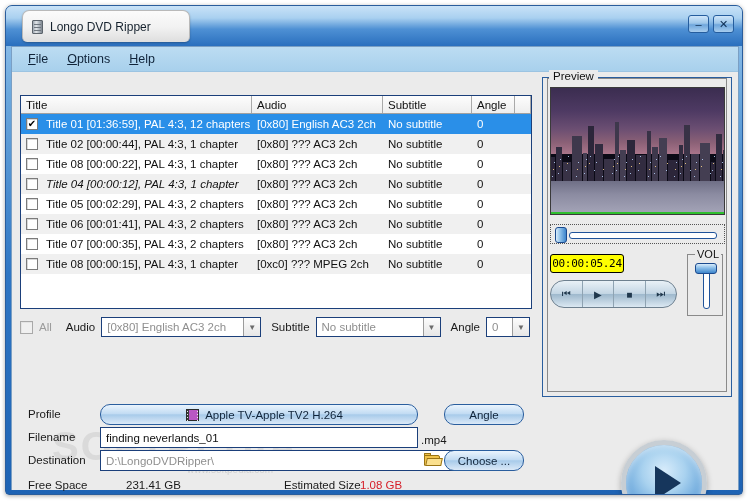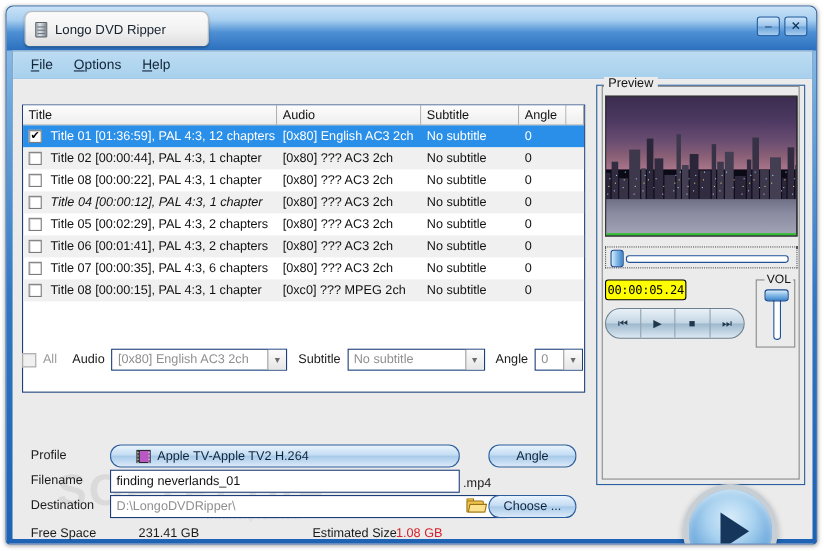--- a/index.html
+++ b/index.html
@@ -119,21 +119,21 @@
     position: absolute; left: 8px; top: 5px;
     width: 512px; height: 320px;
   }
   .path-row {
     position: relative; height: 16px;
     display: flex; align-items: center; justify-content: space-between;
     font-size: 11.5px; color: #1a1a1a; padding: 0 2px;
   }
   .list-wrap {
     position: absolute; left: 0; top: 18px;
-    width: 512px; height: 262px;
+    width: 512px; height: 214px;
     border: 1px solid #1b3f7a;
     background: #ffffff;
   }
   .lv-header {
     display: flex; height: 18px;
     background: linear-gradient(180deg,#fdfdfd 0%, #ededed 100%);
     border-bottom: 1px solid #a0a0a0;
   }
   .lv-h {
     font-size: 11.5px; color: #111; display: flex; align-items: center;
@@ -182,21 +182,21 @@
     position: absolute; right: 0; top: 0; bottom: 0; width: 17px;
     border-left: 1px solid #9b9b9b;
     background: linear-gradient(180deg,#fcfcfc 0%, #e6e6e6 100%);
     display: flex; align-items: center; justify-content: center;
     font-size: 8px; color: #6b6b6b;
   }
 
   
   .preview-panel {
     position: absolute; left: 530px; top: 5px;
-    width: 190px; height: 364px;
+    width: 190px; height: 320px;
     border: 1px solid #2a5e9e;
     background: #ebebeb;
   }
   .grp-legend {
     position: absolute; left: 6px; top: -8px;
     background: #ebebeb; padding: 0 4px;
     font-size: 11.5px; color: #111;
   }
   .grp-box {
     position: absolute; left: 4px; top: 0px; right: 4px; bottom: 4px;
@@ -293,22 +293,22 @@
   }
   .brow { position: absolute; left: 0; font-size: 11.5px; color: #1a1a1a; }
   .blabel { position: absolute; left: 8px; font-size: 11.5px; color: #1a1a1a; }
 
   .profile-combo {
     position: absolute; left: 80px; top: 0px;
     width: 318px; height: 21px;
     border-radius: 10px;
     border: 1px solid #2a5e9e;
     background: linear-gradient(180deg,#eaf4fd 0%, #c3dcf3 45%, #a8cbea 52%, #dbe9f8 100%);
-    display: flex; align-items: center; padding-left: 23px;
-    font-size: 11.5px; color: #10243a; cursor: pointer;
+    display: flex; align-items: center; padding-left: 11px;
+    font-size: 11.5px; color: #10243a; cursor: pointer; justify-content: center;
   }
   .film-icon {
     width: 13px; height: 12px; flex: 0 0 auto; margin-right: 6px;
     background: linear-gradient(90deg,#3b3b3b 0 2px,#b957c4 2px 11px,#3b3b3b 11px 13px);
     border: 1px solid #2a2a2a; position: relative;
   }
   .film-icon::before, .film-icon::after {
     content: ""; position: absolute; width: 1px; height: 1px;
     background: #efefef;
     box-shadow: 0 3px 0 #efefef, 0 6px 0 #efefef, 0 9px 0 #efefef;
@@ -450,21 +450,21 @@
                 </div>
                 <div class="lv-row alt">
                   <span class="cb"></span>
                   <span class="cell" style="width: 211px;">Title 06 [00:01:41], PAL 4:3, 2 chapters</span>
                   <span class="cell" style="width: 131px;">[0x80] ??? AC3 2ch</span>
                   <span class="cell" style="width: 89px;">No subtitle</span>
                   <span class="cell" style="width: 43px;">0</span>
                 </div>
                 <div class="lv-row">
                   <span class="cb"></span>
-                  <span class="cell" style="width: 211px;">Title 07 [00:00:35], PAL 4:3, 6 chapters</span>
+                  <span class="cell" style="width: 211px;">Title 07 [00:00:35], PAL 4:3, 2 chapters</span>
                   <span class="cell" style="width: 131px;">[0x80] ??? AC3 2ch</span>
                   <span class="cell" style="width: 89px;">No subtitle</span>
                   <span class="cell" style="width: 43px;">0</span>
                 </div>
                 <div class="lv-row alt">
                   <span class="cb"></span>
                   <span class="cell" style="width: 211px;">Title 08 [00:00:15], PAL 4:3, 1 chapter</span>
                   <span class="cell" style="width: 131px;">[0xc0] ??? MPEG 2ch</span>
                   <span class="cell" style="width: 89px;">No subtitle</span>
                   <span class="cell" style="width: 43px;">0</span>

